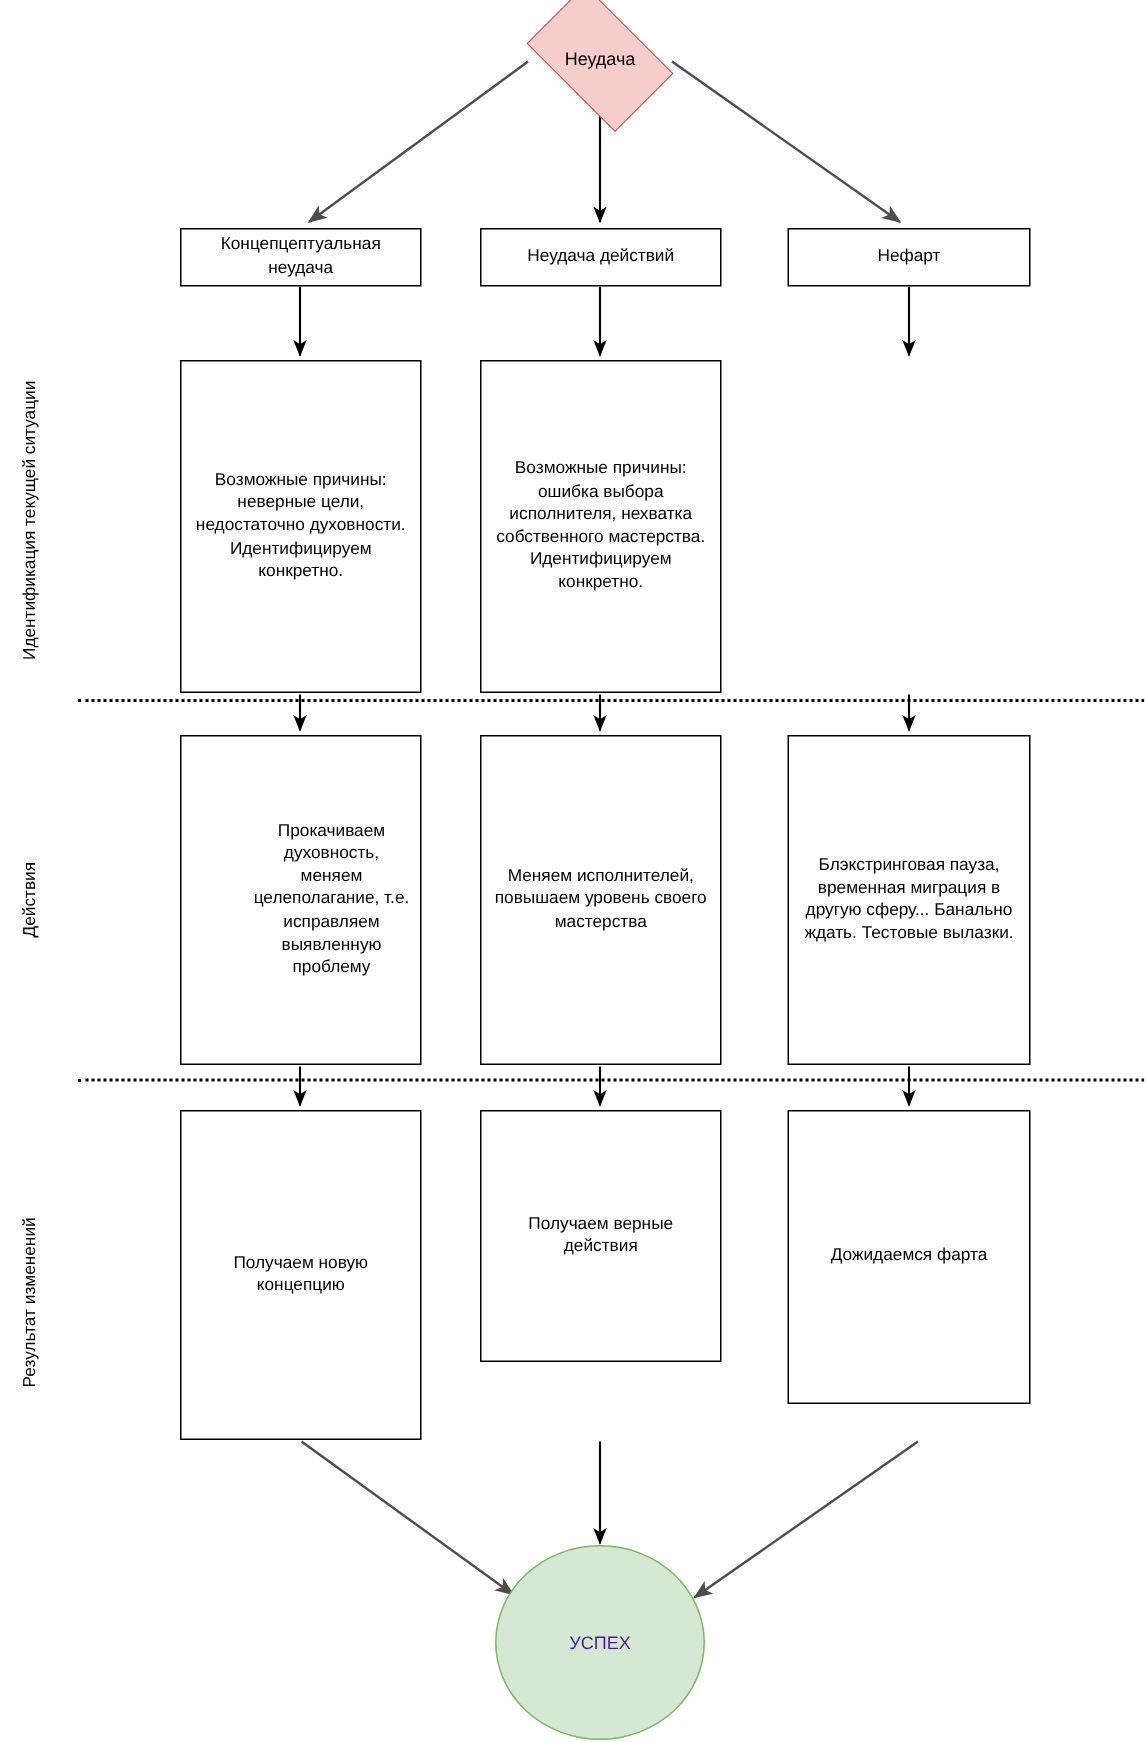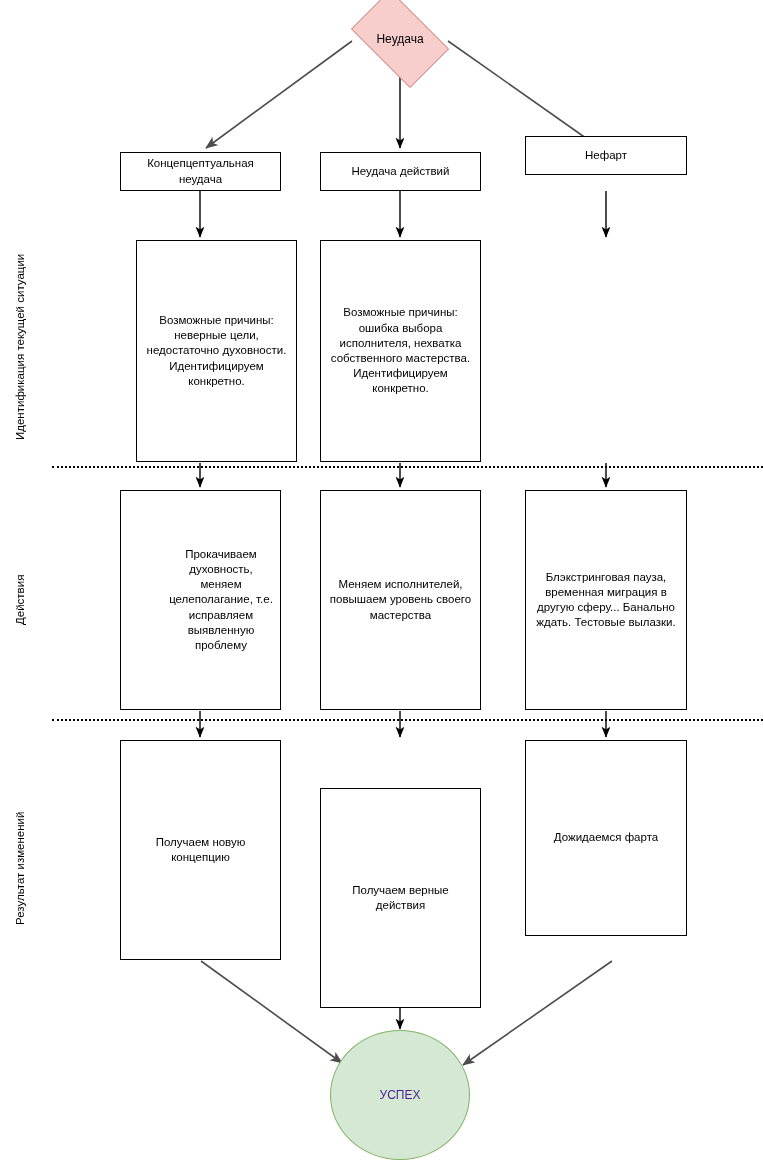--- a/index.html
+++ b/index.html
@@ -146,45 +146,45 @@
   <div class="swimlane-label" style="left:14px; top:440px;">Идентификация текущей ситуации</div>
   <div class="swimlane-label" style="left:14px; top:625px;">Действия</div>
   <div class="swimlane-label" style="left:14px; top:925px;">Результат изменений</div>
 
   <div class="node box box-head" style="left:120px; top:152px; width:161px; height:39px;align-items:center;">
     <span>Концепцептуальная неудача</span>
   </div>
   <div class="node box box-head" style="left:320px; top:152px; width:161px; height:39px;">
     <span>Неудача действий</span>
   </div>
-  <div class="node box box-head" style="left:525px; top:136px; width:162px; height:39px;">
+  <div class="node box box-head" style="left:525px; top:152px; width:162px; height:39px;">
     <span>Нефарт</span>
   </div>
 
-  <div class="node box box-body" style="left:136px; top:240px; width:161px; height:222px;">
+  <div class="node box box-body" style="left:120px; top:240px; width:161px; height:222px;">
     <span>Возможные причины: неверные цели, недостаточно духовности. Идентифицируем конкретно.</span>
   </div>
   <div class="node box box-body" style="left:320px; top:240px; width:161px; height:222px;">
     <span>Возможные причины: ошибка выбора исполнителя, нехватка собственного мастерства. Идентифицируем конкретно.</span>
   </div>
 
   <div class="node box box-body" style="left:120px; top:490px; width:161px; height:220px;padding-left:48px;">
     <span>Прокачиваем духовность, меняем целеполагание, т.е. исправляем выявленную проблему</span>
   </div>
   <div class="node box box-body" style="left:320px; top:490px; width:161px; height:220px;">
     <span>Меняем исполнителей, повышаем уровень своего мастерства</span>
   </div>
   <div class="node box box-body" style="left:525px; top:490px; width:162px; height:220px;">
     <span>Блэкстринговая пауза, временная миграция в другую сферу... Банально ждать. Тестовые вылазки.</span>
   </div>
 
   <div class="node box box-body" style="left:120px; top:740px; width:161px; height:220px;">
     <span>Получаем новую концепцию</span>
   </div>
-  <div class="node box box-body" style="left:320px; top:740px; width:161px; height:220px;margin-top:48px;">
+  <div class="node box box-body" style="left:320px; top:740px; width:161px; height:168px;">
     <span>Получаем верные действия</span>
   </div>
   <div class="node box box-body" style="left:525px; top:740px; width:162px; height:196px;">
     <span>Дожидаемся фарта</span>
   </div>
 
   <div class="circle" style="left:330px; top:1030px; width:140px; height:130px;">
     <span>УСПЕХ</span>
   </div>
 

